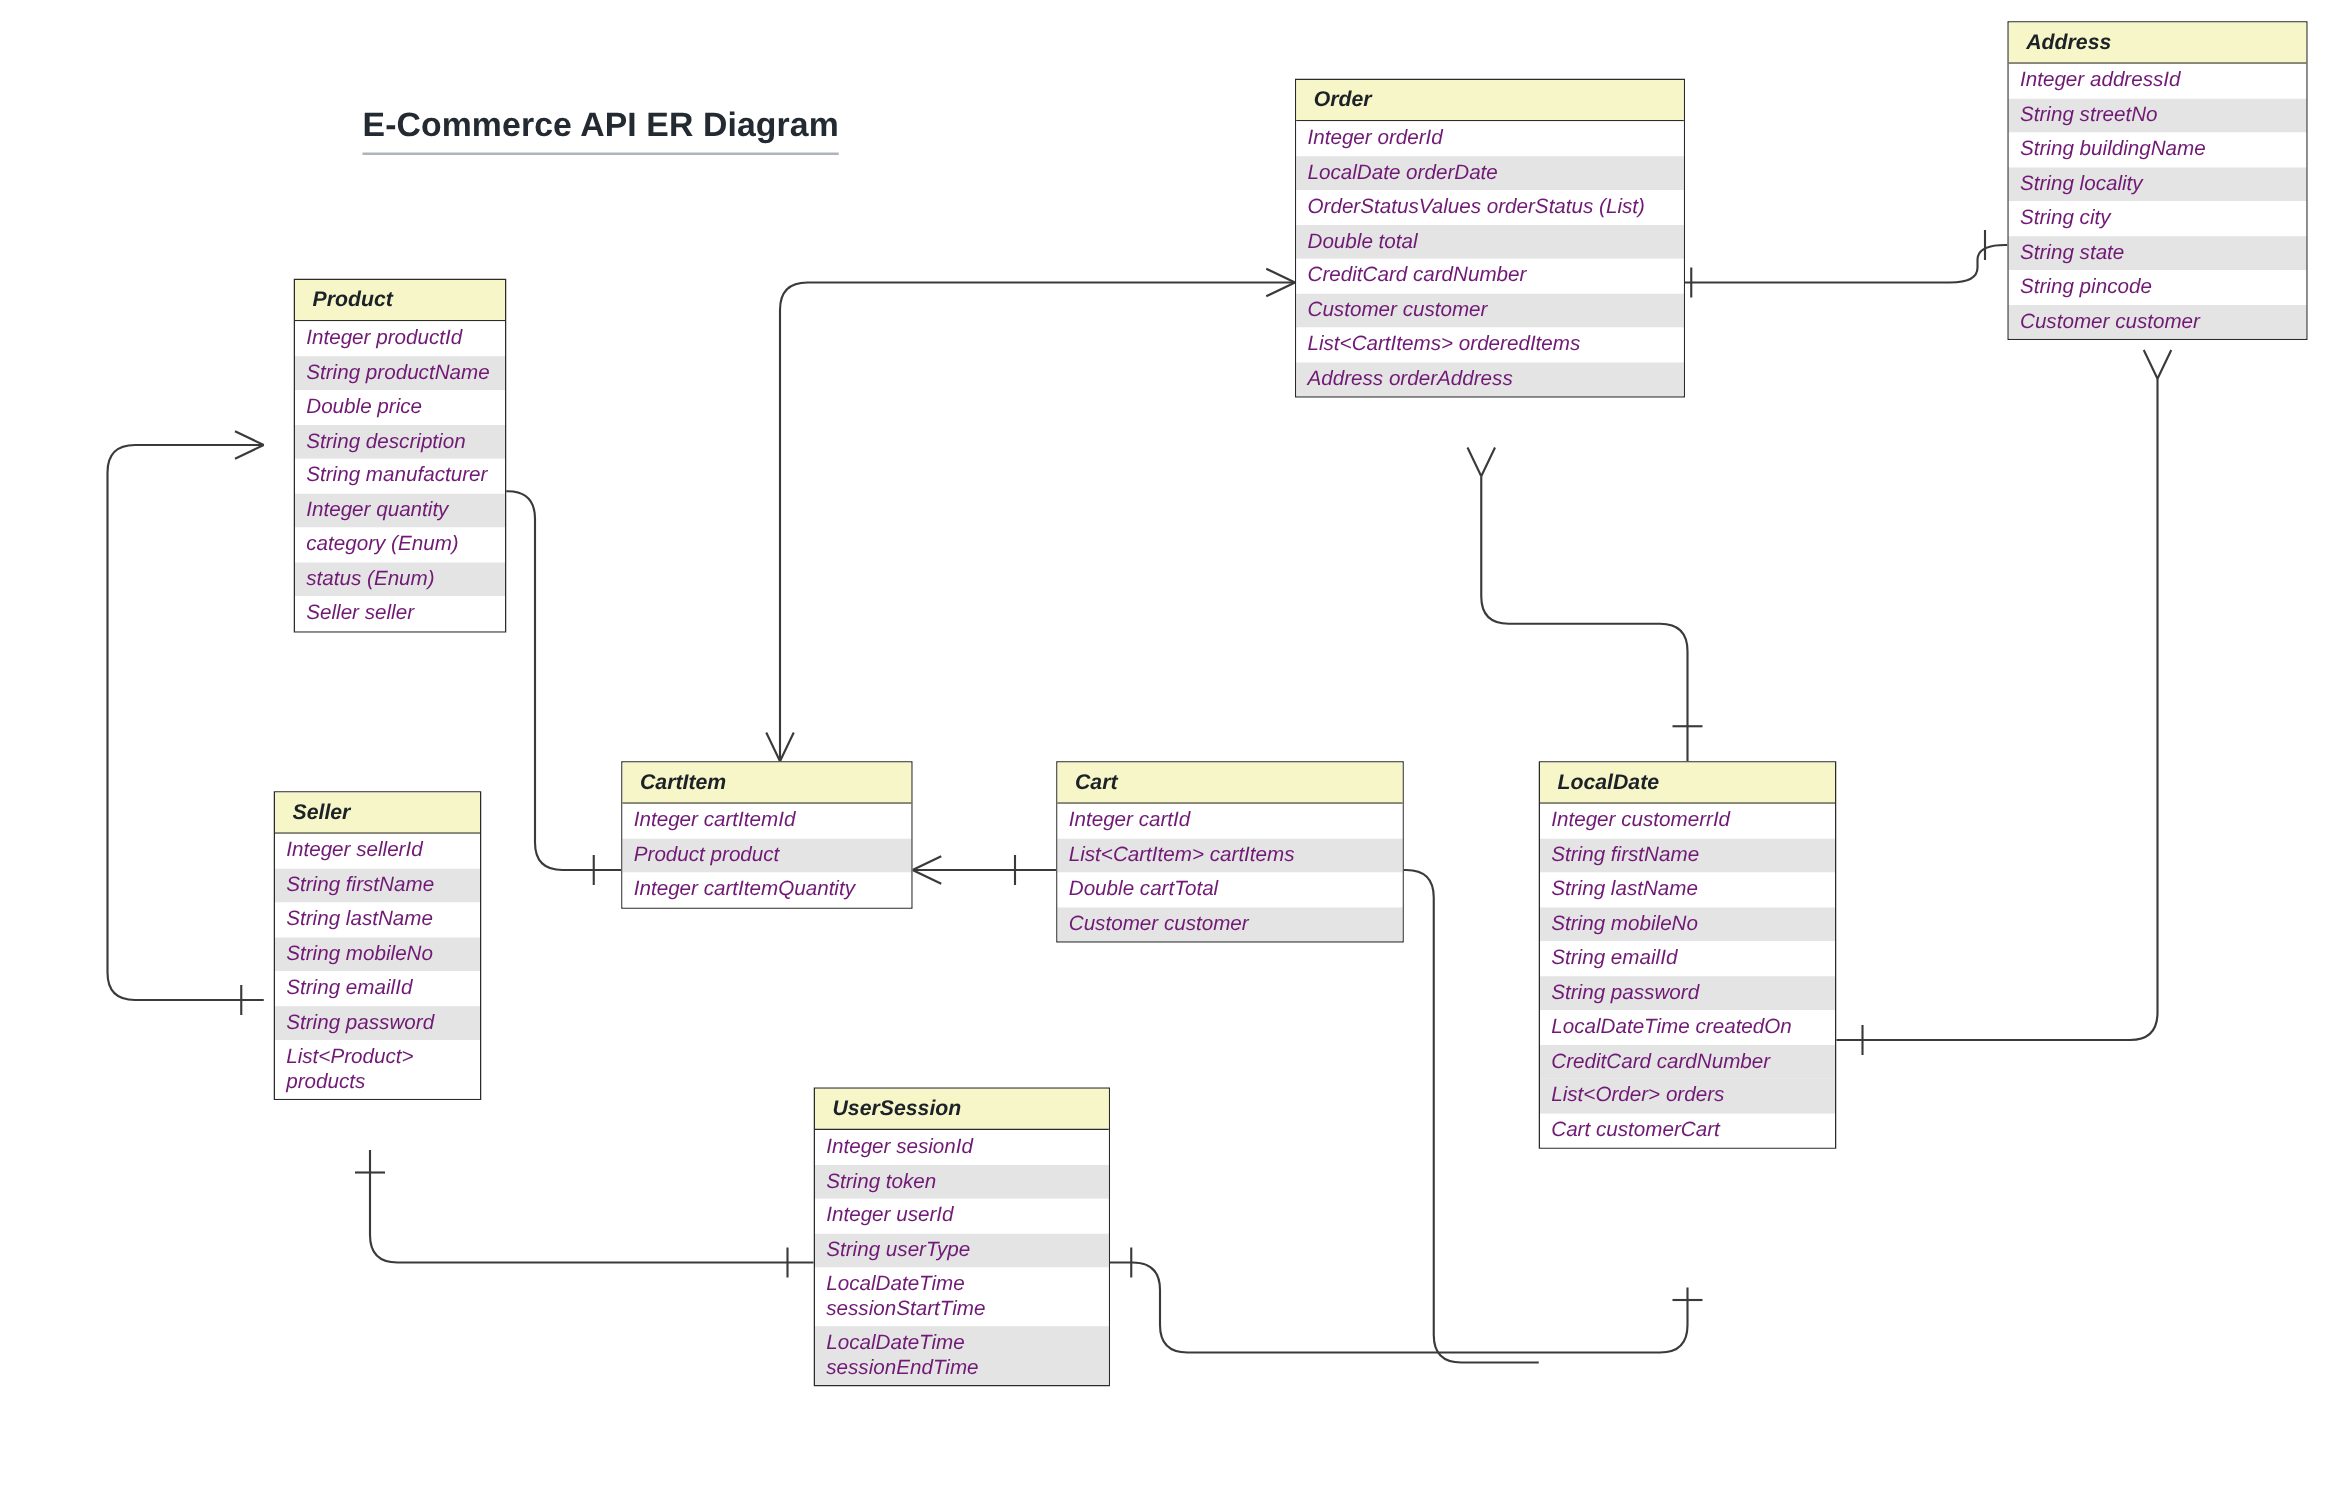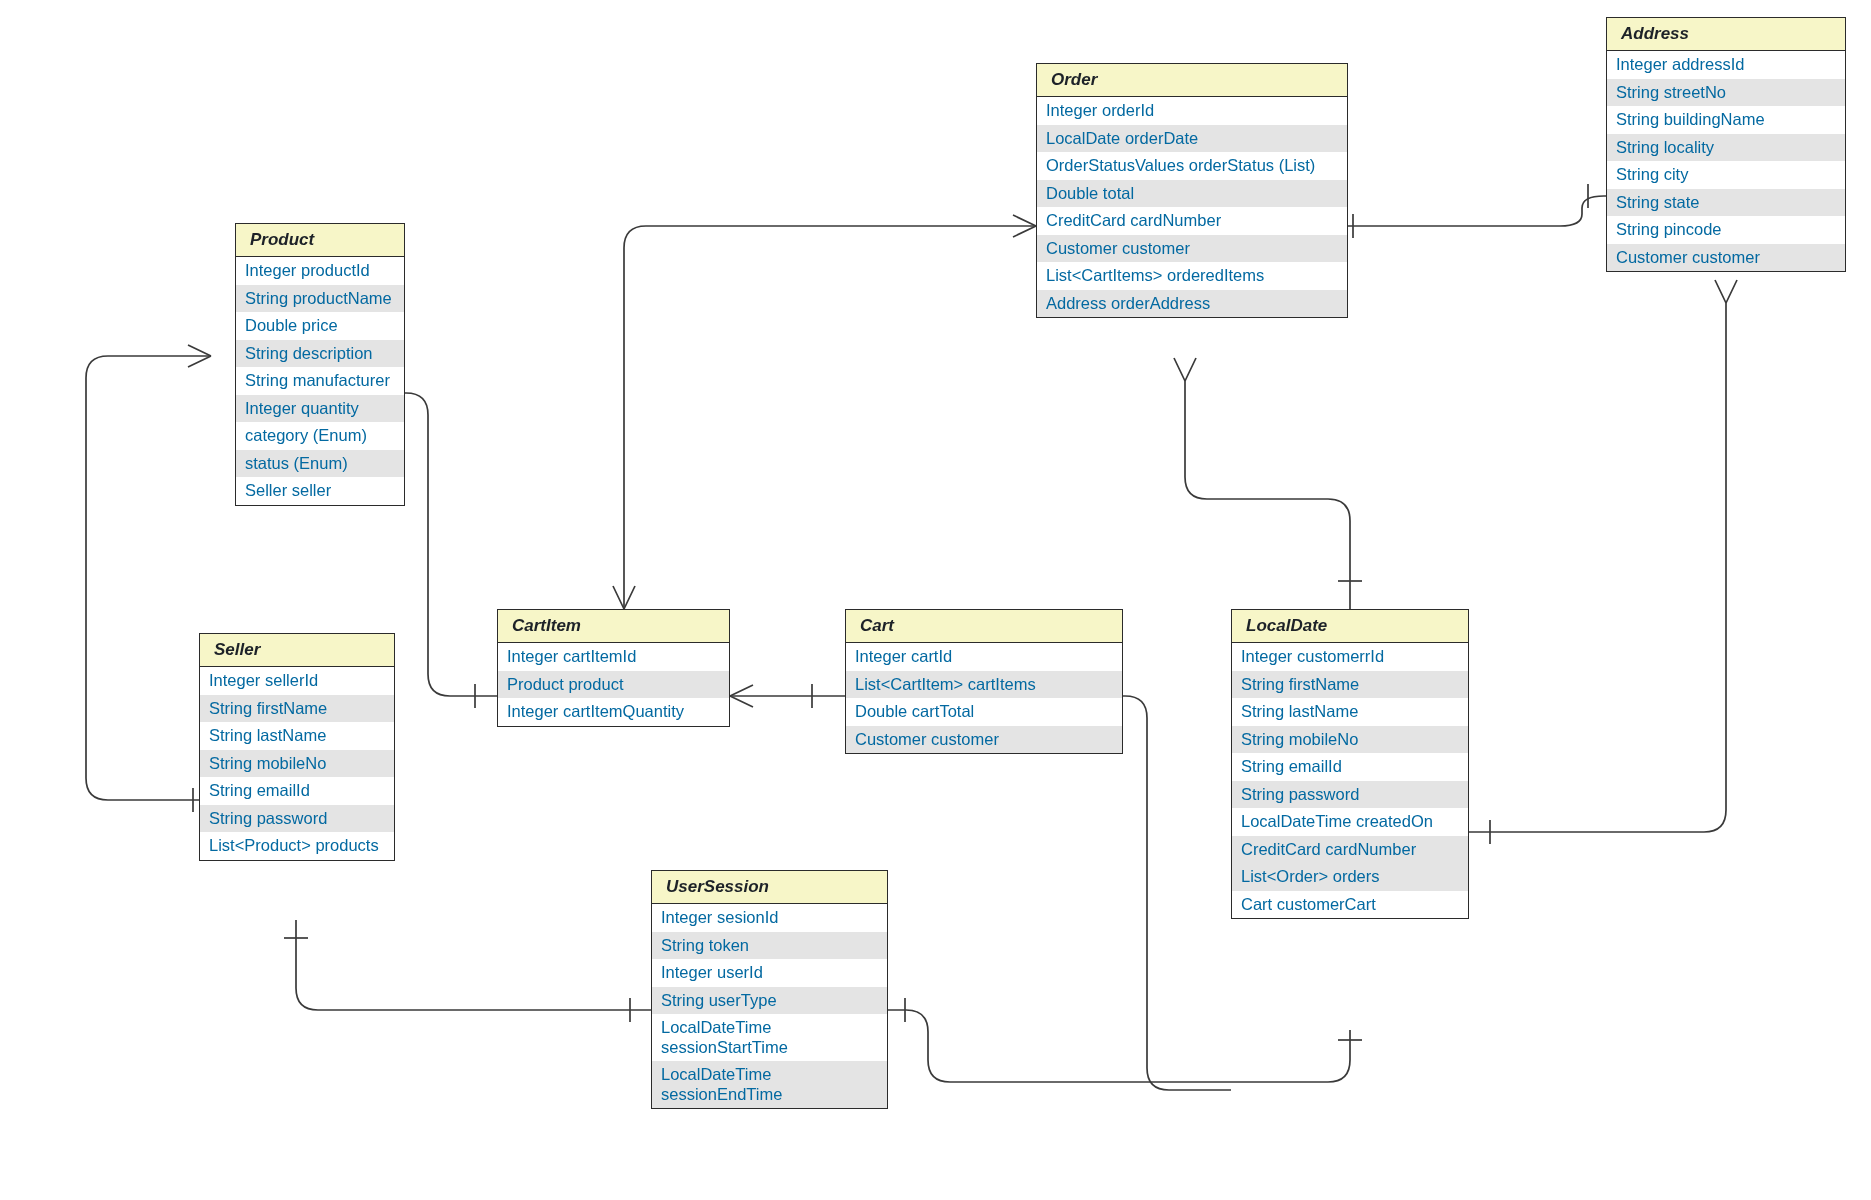--- a/index.html
+++ b/index.html
@@ -50,22 +50,23 @@
     border-bottom: 1px solid #2b2b2b;
     font-style: italic;
     font-weight: bold;
     font-size: 17px;
     color: #1d2228;
     padding: 7px 16px 7px 14px;
     line-height: 18px;
   }
   .attr {
     box-sizing: border-box;
+    font-style: italic;
     font-size: 16.5px;
-    color: #0369a1;
+    color: #701a75;
     padding: 4px 8px 4px 9px;
     line-height: 19.5px;
     background: #ffffff;
   }
   .attr.alt {
     background: #e4e4e4;
   }
 </style>
 </head>
 <body>
@@ -111,34 +112,35 @@
       <path d="M 296 920 L 296 988 Q 296 1010 318 1010 L 651 1010"></path>
       <path d="M 284 938 L 308 938"></path>
       <path d="M 630 998 L 630 1022"></path>
 
       <path d="M 888 1010 L 906 1010 Q 928 1010 928 1032 L 928 1060 Q 928 1082 950 1082 L 1328 1082 Q 1350 1082 1350 1060 L 1350 1030"></path>
       <path d="M 905 998 L 905 1022"></path>
       <path d="M 1338 1040 L 1362 1040"></path>
     </g>
   </svg>
 
+  <div class="diagram-title" style="left:290px; top:85px;">E-Commerce API ER Diagram</div>
 
 <div class="entity" style="left: 211px; top: 223px; width: 170px; margin-left: 24px;">
       <div class="entity-title">Product</div>
       <div class="attr">Integer productId</div>
       <div class="attr alt">String productName</div>
       <div class="attr">Double price</div>
       <div class="attr alt">String description</div>
       <div class="attr">String manufacturer</div>
       <div class="attr alt">Integer quantity</div>
       <div class="attr">category (Enum)</div>
       <div class="attr alt">status (Enum)</div>
       <div class="attr">Seller seller</div>
     </div>
-    <div class="entity" style="left: 199px; top: 633px; width: 196px;">
+    <div class="entity" style="left: 219px; top: 633px; width: 166px;">
       <div class="entity-title">Seller</div>
       <div class="attr">Integer sellerId</div>
       <div class="attr alt">String firstName</div>
       <div class="attr">String lastName</div>
       <div class="attr alt">String mobileNo</div>
       <div class="attr">String emailId</div>
       <div class="attr alt">String password</div>
       <div class="attr">List&lt;Product&gt; products</div>
     </div>
     <div class="entity" style="left: 497px; top: 609px; width: 233px;">

